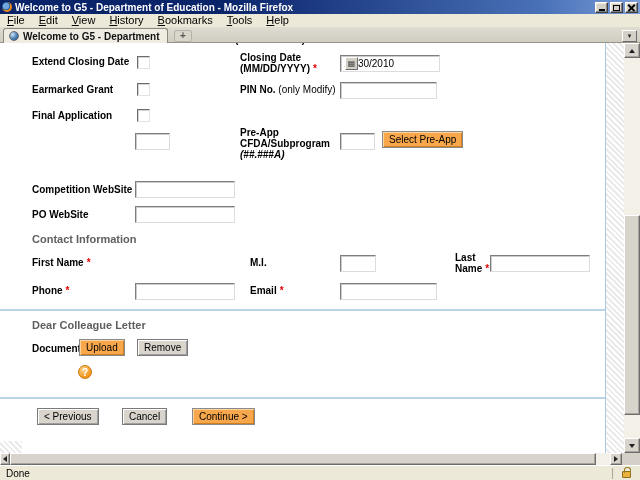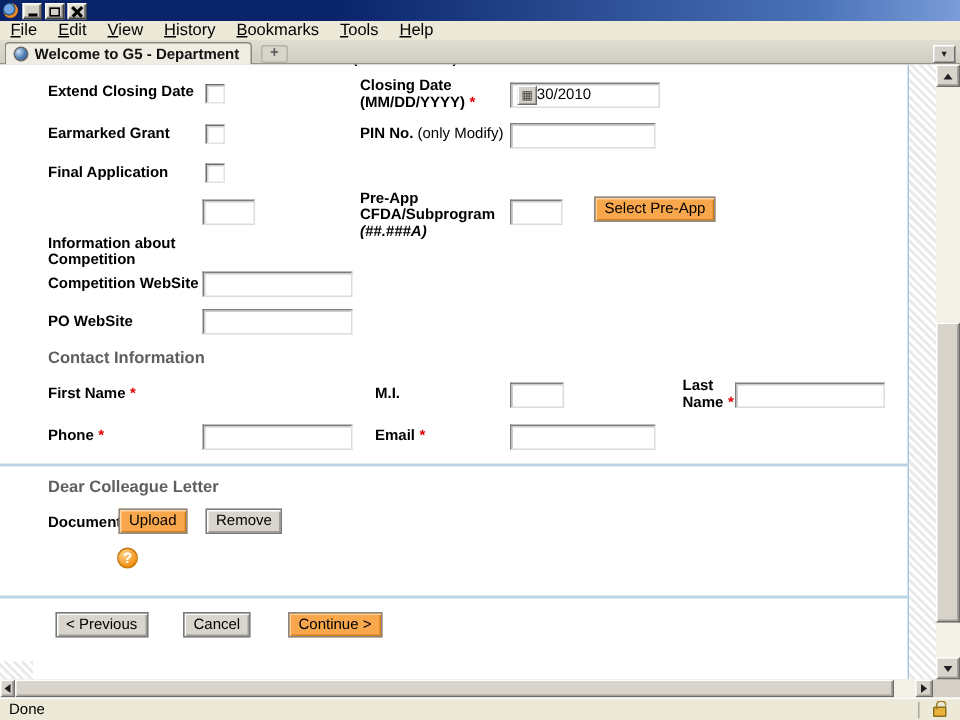--- a/index.html
+++ b/index.html
@@ -112,20 +112,21 @@
   .lockwrap { width:28px; border-left:1px solid #A9A69A; height:11px; display:flex; align-items:center; justify-content:center; }
   .padlock { width:9px; height:7px; background:#E8B23C; border:1px solid #8A6D1D; border-radius:1px; position:relative; margin-top:3px; }
   .padlock::before { content:""; position:absolute; top:-5px; left:1px; width:5px; height:5px;
     border:1.5px solid #9A7A20; border-bottom:none; border-radius:3px 3px 0 0; }
 </style>
 </head>
 <body>
 
 <div class="titlebar">
   <span class="fxlogo"></span>
+  <span class="titletext">Welcome to G5 - Department of Education - Mozilla Firefox</span>
   <span class="wbtns">
     <span class="wbtn">
         <span class="glyph-min"></span>
       </span>
     <span class="wbtn">
         <span class="glyph-restore"></span>
       </span>
     <span class="wbtn">
         <span class="glyph-close"></span>
       </span>
@@ -178,25 +179,22 @@
   <div class="lbl" style="left:32px; top:67px;">Final Application</div>
   <div class="cb" style="left:137px; top:66px;"></div>
 
   <input class="txt" style="left: 135px; top: 90px; width: 35px;">
   <div class="lbl" style="left:240px; top:84px;">
     <span>Pre-App</span><br>
     <span>CFDA/Subprogram</span><br>
     <span class="ital">(##.###A)</span>
   </div>
   <input class="txt" style="left: 340px; top: 90px; width: 35px;">
-  <div class="btn orange" style="left:396px; top:88px;">Select Pre-App</div>
-
-  <div class="lbl" style="left:32px; top:114px;">
-    <span>Information about</span><br><span>Competition</span>
-  </div>
+  <div class="btn orange" style="left:382px; top:88px;">Select Pre-App</div>
+
 
   <div class="lbl" style="left:32px; top:141px;">Competition WebSite</div>
   <input class="txt" style="left: 135px; top: 138px; width: 100px;">
   <div class="lbl" style="left:32px; top:166px;">PO WebSite</div>
   <input class="txt" style="left: 135px; top: 163px; width: 100px;">
 
   <div class="sechdr" style="left:32px; top:191px;">Contact Information</div>
 
   <div class="lbl" style="left:32px; top:214px;">
     <span>First Name</span><span class="req">*</span>

